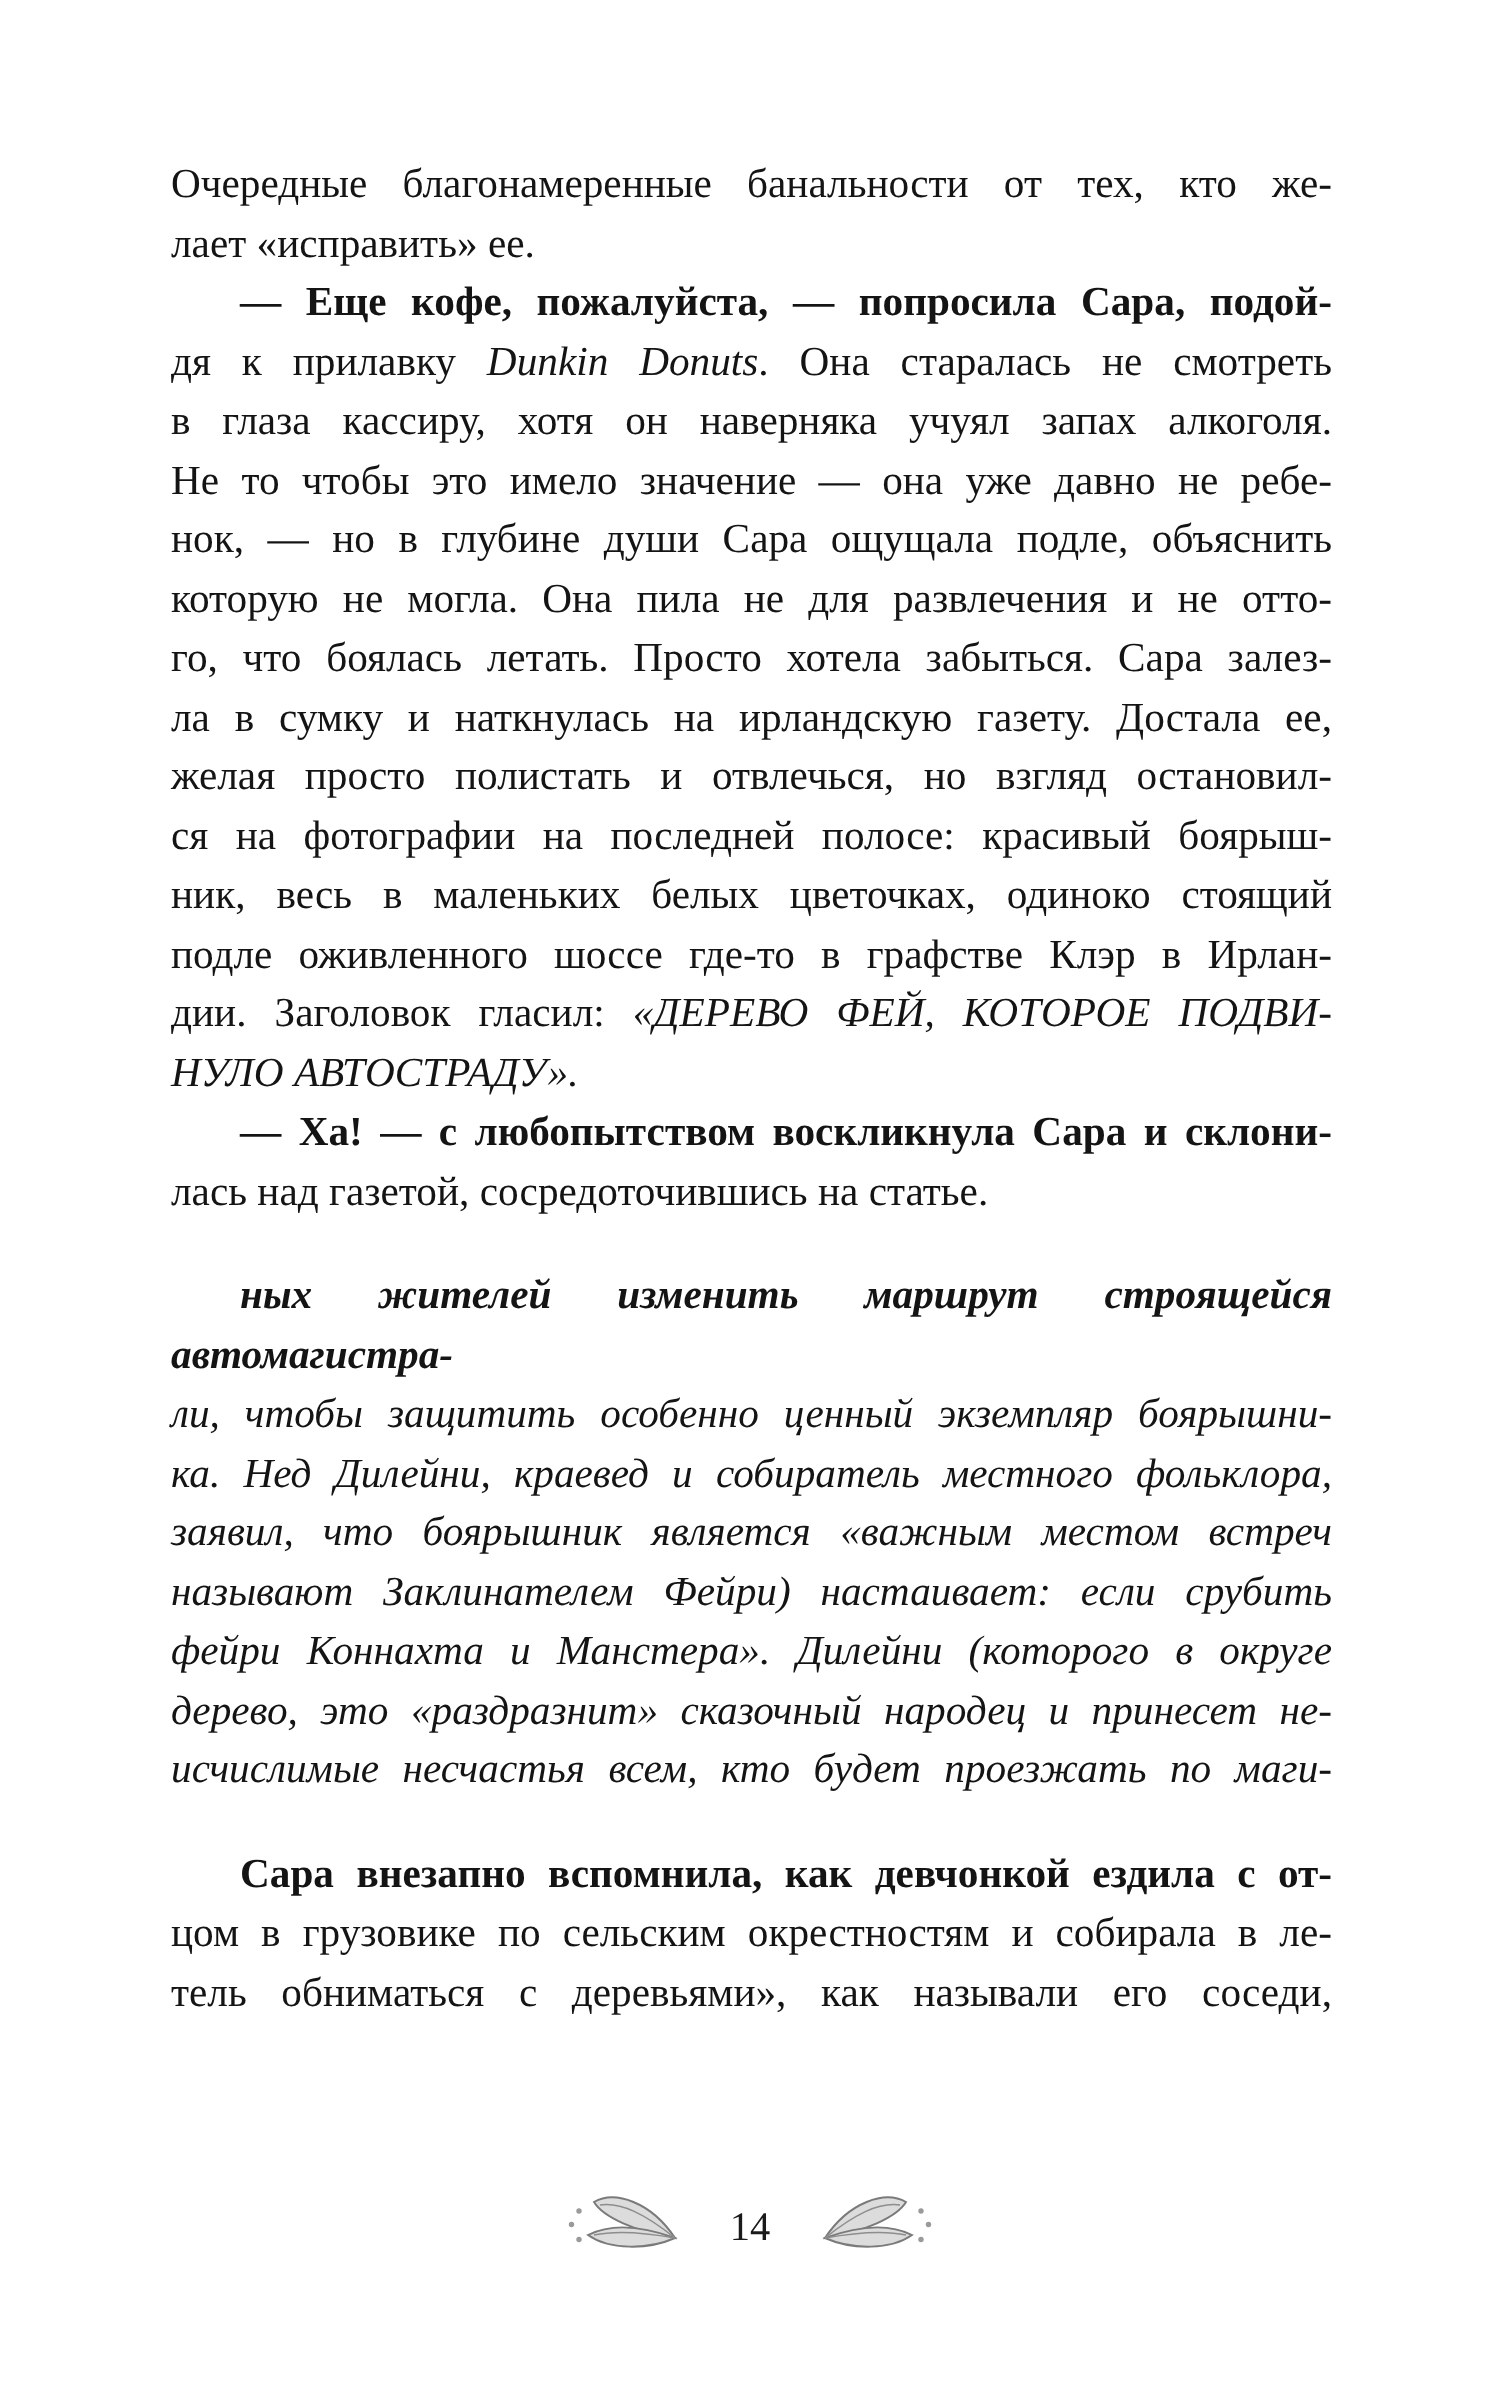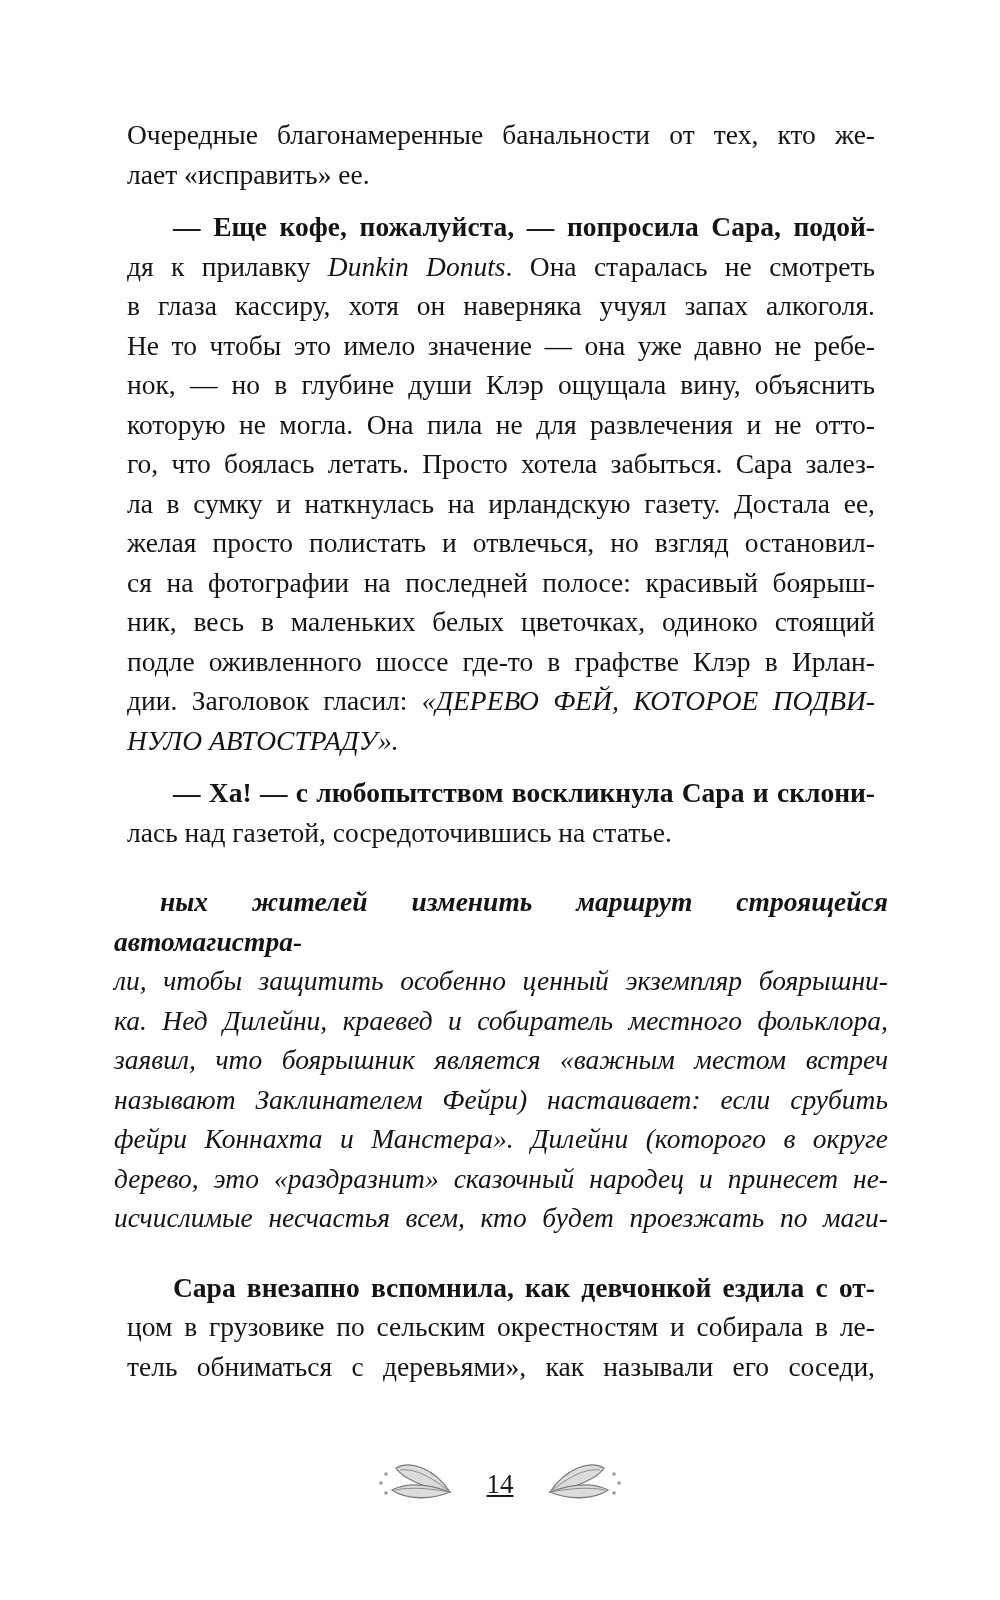--- a/index.html
+++ b/index.html
@@ -17,21 +17,21 @@
     overflow: hidden;
   }
   .text-block {
     position: absolute;
     left: 114px;
     top: 102px;
     width: 774px;
     font-size: 27.5px;
     line-height: 39.5px;
   }
-  .paragraph { margin: 13px; }
+  .paragraph { margin: 0; }
   .paragraph.italic { font-style: italic; }
   .paragraph.spaced { margin: 30px 0; }
   .paragraph.indent .line:first-child { text-indent: 46px; font-weight: bold; }
   .line {
     text-align: justify;
     text-align-last: justify;
     -moz-text-align-last: justify;
   }
   .line.last {
     text-align-last: left;
@@ -41,21 +41,20 @@
   .footer {
     position: absolute;
     left: 0;
     right: 0;
     top: 1460px;
     height: 48px;
     display: flex;
     justify-content: center;
     align-items: center;
     gap: 26px;
-    text-decoration: underline;
   }
   .page-number {
     font-size: 27px;
     color: #1a1a1a;
     min-width: 40px;
     text-align: center;
   }
   .ornament { display: block; }
   .ornament.right { transform: scaleX(-1); }
 </style>
@@ -67,21 +66,21 @@
   <div class="text-block">
       <div class="paragraph">
         <div class="line"><span>Очередные благонамеренные банальности от тех, кто же-</span></div>
         <div class="line last"><span>лает «исправить» ее.</span></div>
       </div>
       <div class="paragraph indent">
         <div class="line"><span>— Еще кофе, пожалуйста, — попросила Сара, подой-</span></div>
         <div class="line"><span>дя к прилавку </span><i>Dunkin Donuts</i><span>. Она старалась не смотреть</span></div>
         <div class="line"><span>в глаза кассиру, хотя он наверняка учуял запах алкоголя.</span></div>
         <div class="line"><span>Не то чтобы это имело значение — она уже давно не ребе-</span></div>
-        <div class="line"><span>нок, — но в глубине души Клэр ощущала вину, объяснить</span></div>
+        <div class="line"><span>нок, — но в глубине души Сара ощущала подле, объяснить</span></div>
         <div class="line"><span>которую не могла. Она пила не для развлечения и не отто-</span></div>
         <div class="line"><span>го, что боялась летать. Просто хотела забыться. Сара залез-</span></div>
         <div class="line"><span>ла в сумку и наткнулась на ирландскую газету. Достала ее,</span></div>
         <div class="line"><span>желая просто полистать и отвлечься, но взгляд остановил-</span></div>
         <div class="line"><span>ся на фотографии на последней полосе: красивый боярыш-</span></div>
         <div class="line"><span>ник, весь в маленьких белых цветочках, одиноко стоящий</span></div>
         <div class="line"><span>подле оживленного шоссе где-то в графстве Клэр в Ирлан-</span></div>
         <div class="line"><span>дии. Заголовок гласил: </span><i>«ДЕРЕВО ФЕЙ, КОТОРОЕ ПОДВИ-</i></div>
         <div class="line last"><i>НУЛО АВТОСТРАДУ».</i></div>
       </div>

